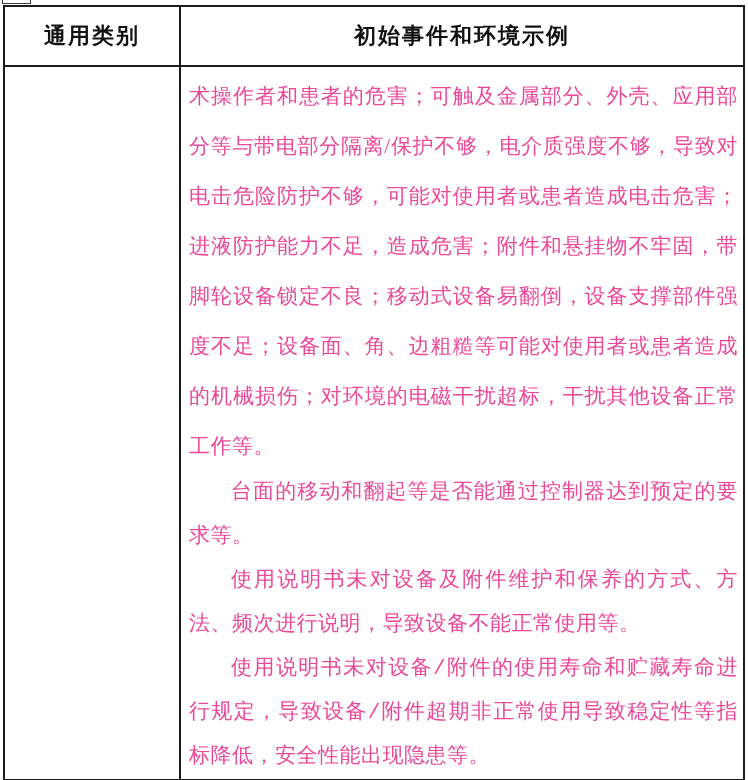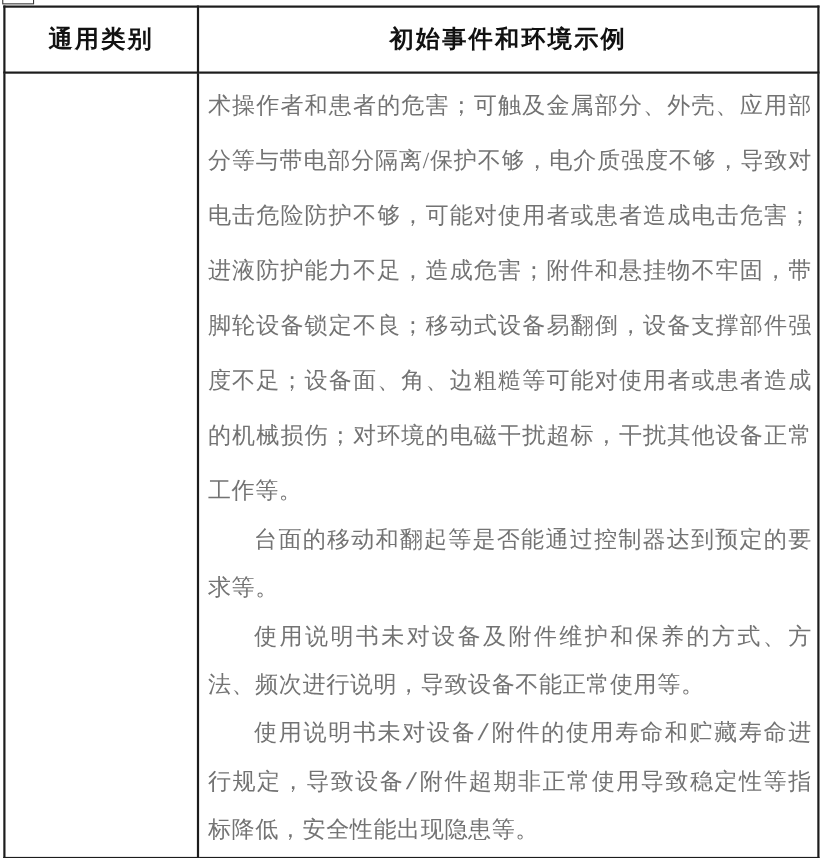--- a/index.html
+++ b/index.html
@@ -51,21 +51,21 @@
     vertical-align: top;
   }
   .body-examples-cell {
     vertical-align: top;
     padding: 4px 5px 0 8px;
   }
   .body-examples-cell p {
     margin: 0;
     font-size: 21px;
     letter-spacing: 0.5px;
-    color: #737373;
+    color: #ec4899;
     text-align: justify;
   }
   p.para-continuation {
     line-height: 50px;
     text-indent: 0;
   }
   p.para-indent {
     line-height: 44px;
     text-indent: 2em;
     font-family: Liberation Mono, monospace;

